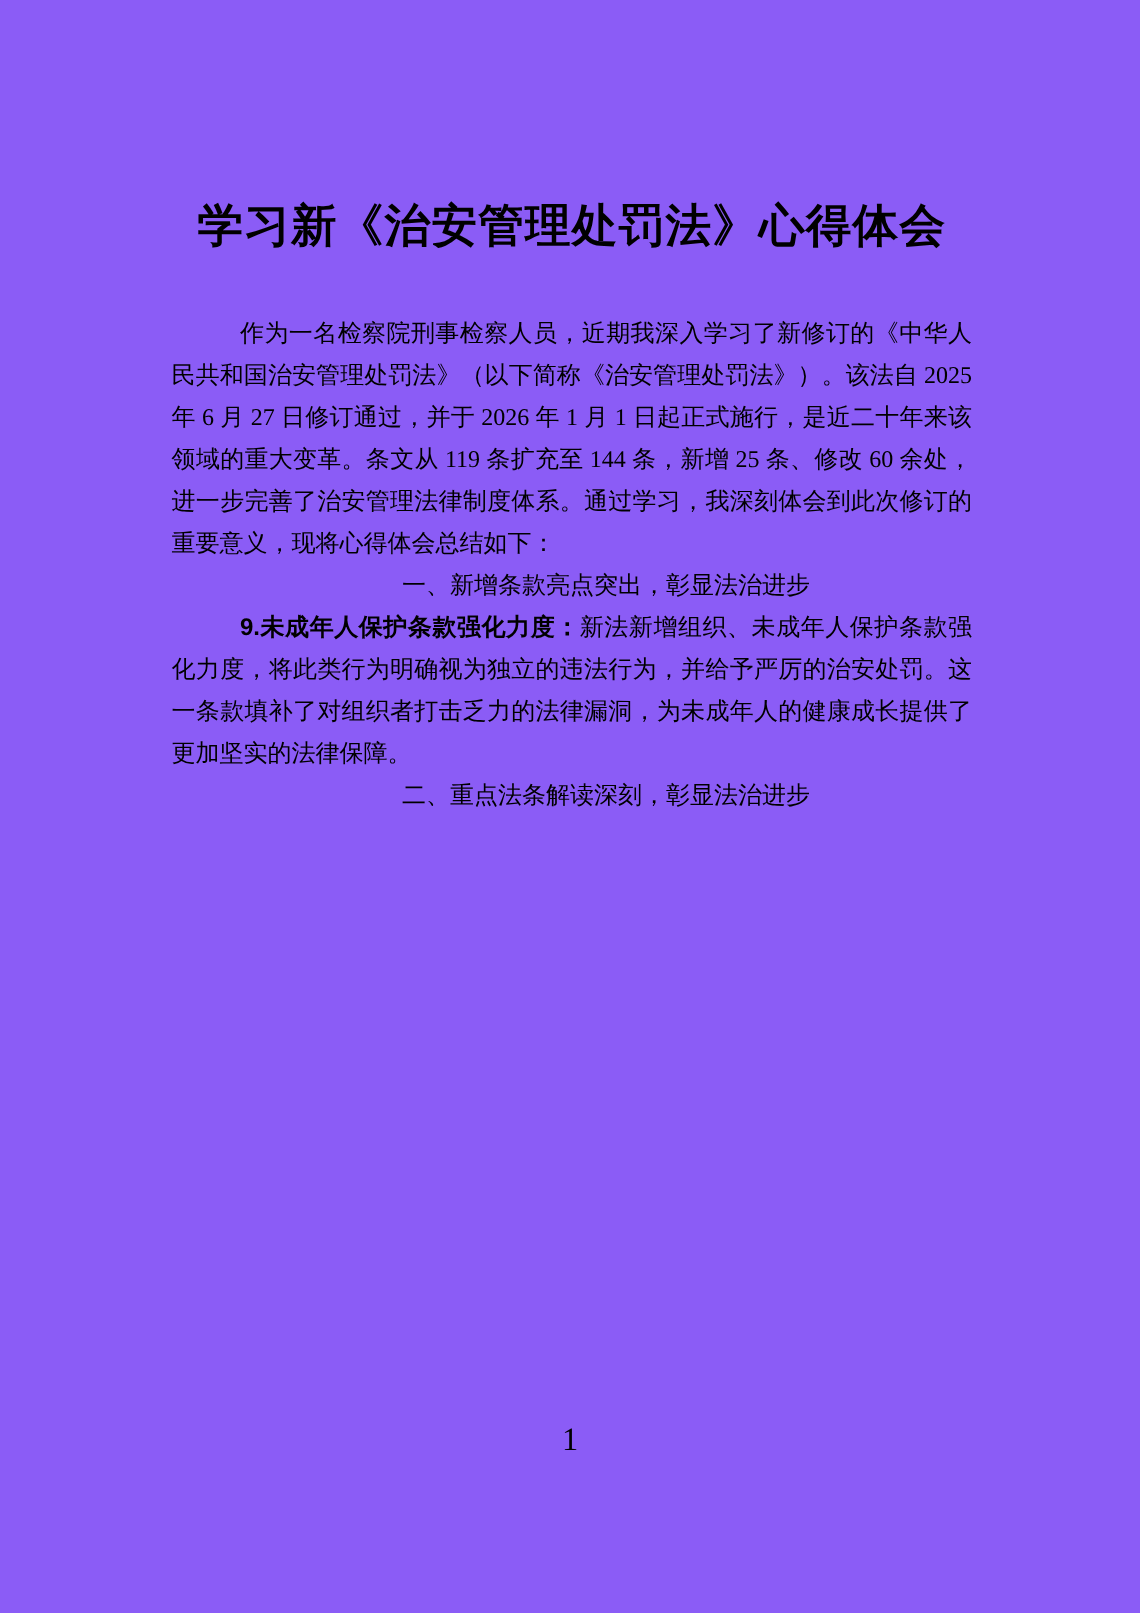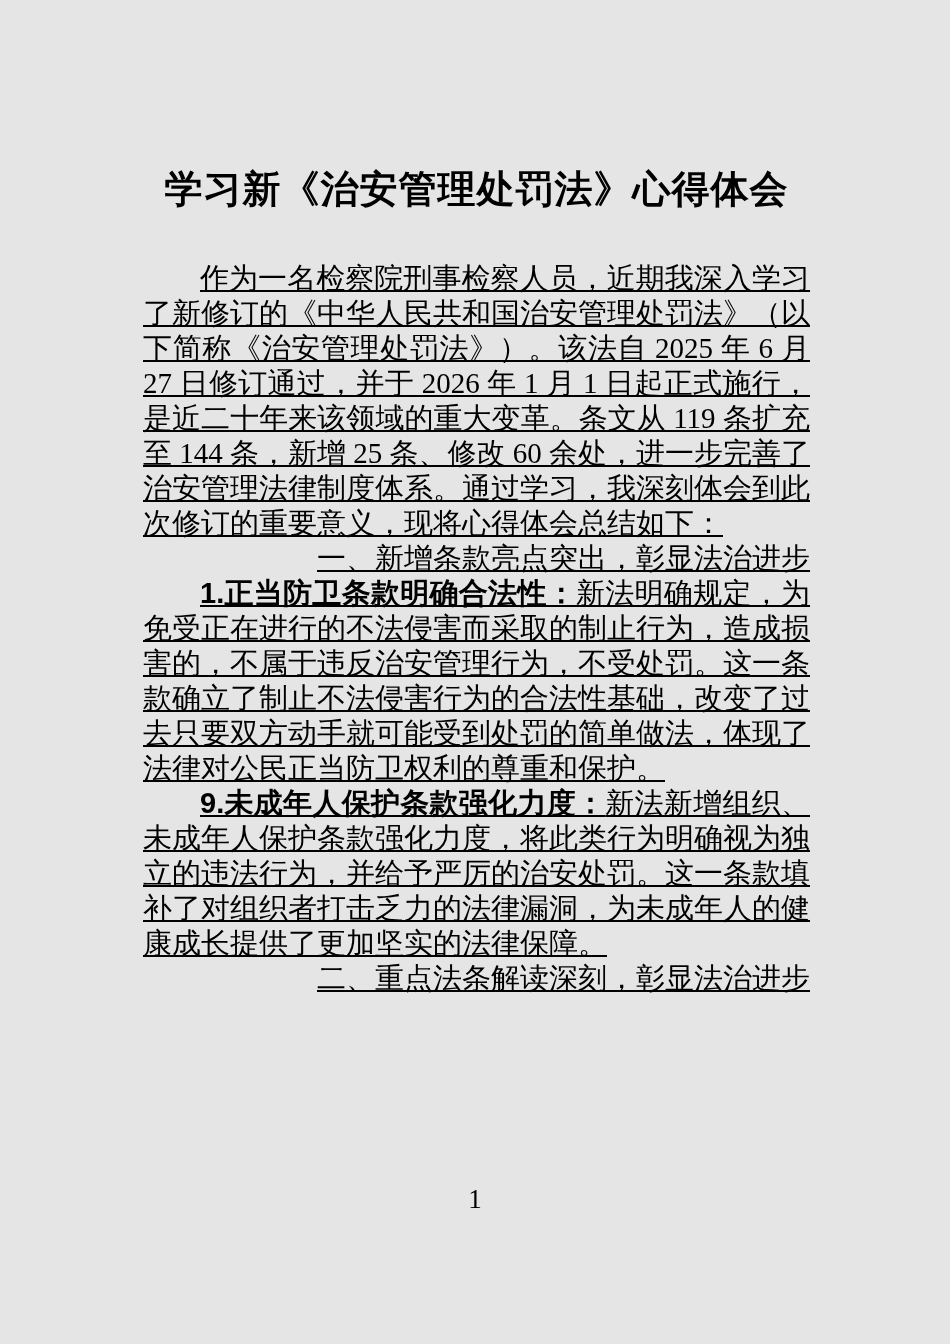--- a/index.html
+++ b/index.html
@@ -6,52 +6,51 @@
     margin: 0;
     padding: 0;
     background: #ffffff;
     font-family: "Liberation Serif", "DejaVu Serif", serif;
   }
   .page {
     position: relative;
     width: 950px;
     height: 1344px;
     margin: 0 auto;
-    background: #e5e5e5;
+    background: #8b5cf6;
     box-sizing: border-box;
     padding: 167px 140px 0 143px;
     color: #000000;
     overflow: hidden;
   }
   .doc-title {
     margin: 0 0 50px 0;
     font-family: "Liberation Sans", "DejaVu Sans", sans-serif;
     font-weight: bold;
     font-size: 38px;
     line-height: 44px;
     text-align: center;
     letter-spacing: 1px;
     color: #000000;
   }
   .doc-body {
     width: 667px;
   }
   .para {
     margin: 0;
-    font-size: 29px;
+    font-size: 20px;
     line-height: 35px;
     text-indent: 57px;
     text-align: justify;
     text-justify: inter-character;
     font-family: "Liberation Serif", "DejaVu Serif", serif;
     color: #000000;
-    text-decoration: underline;
   }
   .para.section-heading {
-    text-align: right;
+    text-align: center;
     font-family: "Liberation Sans", "DejaVu Sans", sans-serif;
   }
   .run { font-weight: normal; }
   .run.bold {
     font-weight: bold;
     font-family: "Liberation Sans", "DejaVu Sans", sans-serif;
   }
   .page-number {
     position: absolute;
     top: 1183px;
@@ -66,19 +65,18 @@
 </style>
 </head>
 <body>
 
 <div class="page">
   <h1 class="doc-title">学习新《治安管理处罚法》心得体会</h1>
 
   <div class="doc-body" id="doc-body">
       <p class="para body"><span class="run">作为一名检察院刑事检察人员，近期我深入学习了新修订的《中华人民共和国治安管理处罚法》（以下简称《治安管理处罚法》）。该法自 2025 年 6 月 27 日修订通过，并于 2026 年 1 月 1 日起正式施行，是近二十年来该领域的重大变革。条文从 119 条扩充至 144 条，新增 25 条、修改 60 余处，进一步完善了治安管理法律制度体系。通过学习，我深刻体会到此次修订的重要意义，现将心得体会总结如下：</span></p>
       <p class="para section-heading"><span class="run">一、新增条款亮点突出，彰显法治进步</span></p>
-      <p class="para body"><span class="run bold">1.正当防卫条款明确合法性：</span><span class="run">新法明确规定，为免受正在进行的不法侵害而采取的制止行为，造成损害的，不属于违反治安管理行为，不受处罚。这一条款确立了制止不法侵害行为的合法性基础，改变了过去只要双方动手就可能受到处罚的简单做法，体现了法律对公民正当防卫权利的尊重和保护。</span></p>
       <p class="para body"><span class="run bold">9.未成年人保护条款强化力度：</span><span class="run">新法新增组织、未成年人保护条款强化力度，将此类行为明确视为独立的违法行为，并给予严厉的治安处罚。这一条款填补了对组织者打击乏力的法律漏洞，为未成年人的健康成长提供了更加坚实的法律保障。</span></p>
       <p class="para section-heading"><span class="run">二、重点法条解读深刻，彰显法治进步</span></p>
     </div>
 
   <div class="page-number">1</div>
 </div>
 
 </body></html>

